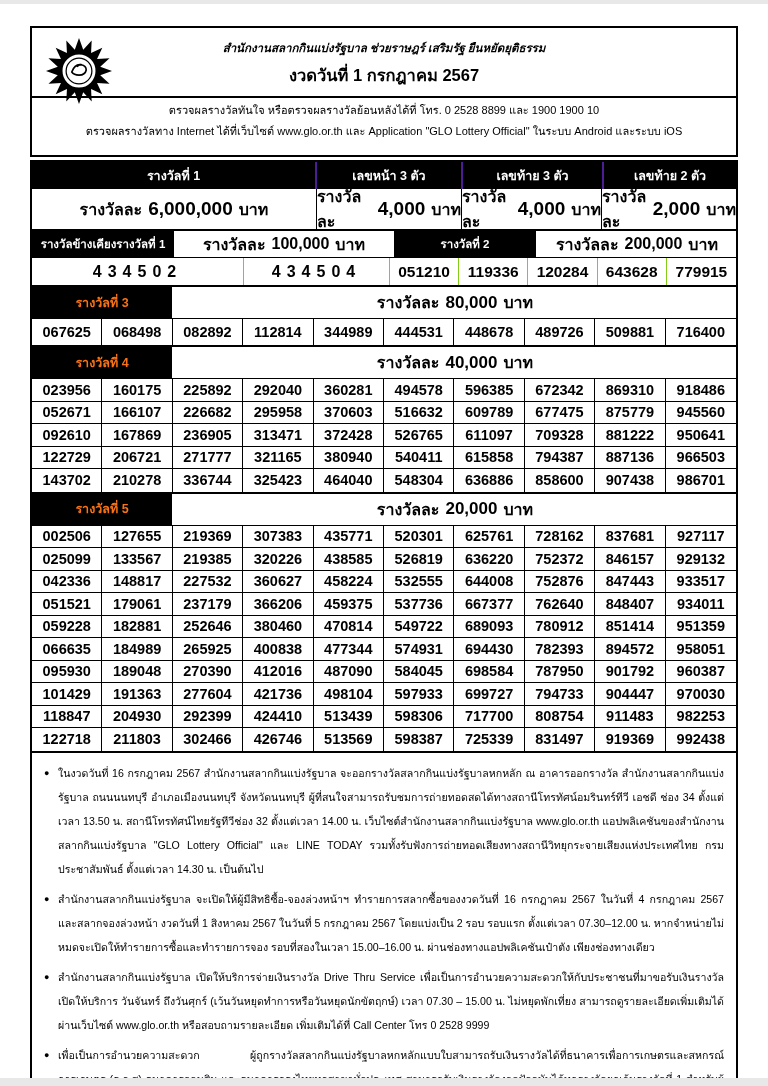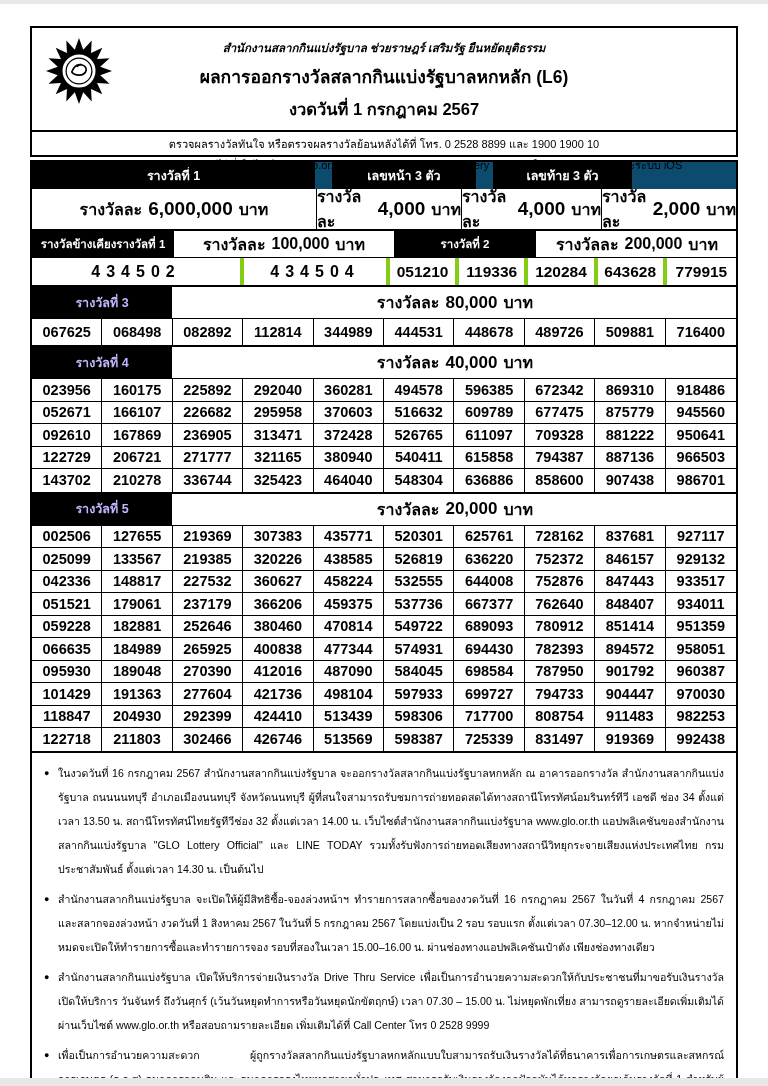--- a/index.html
+++ b/index.html
@@ -17,22 +17,22 @@
   .draw-date { font-size:16.5px; font-weight:bold; margin-top:5px; }
   .header-divider { border-top:2px solid #000; margin-top:8px; }
   .check-line { font-size:11px; margin-top:3px; }
   .check-line:first-of-type { margin-top:5px; }
 
   
   .results-box { border:2px solid #000; margin-top:3px; }
   .section { border-top:2px solid #000; }
   .section:first-child { border-top:none; }
 
-  .hdr-row { display:grid; grid-template-columns:283px 144px 139px 1fr; column-gap:17px;
-             background:#0c4a6e; }
+  .hdr-row { display:grid; grid-template-columns:283px 144px 139px 1fr; column-gap:2px;
+             background:#4c1d95; }
   .hdr-cell { background:#000; color:#fff; font-weight:bold; font-size:12.5px;
               display:flex; align-items:center; justify-content:center; height:27px; }
 
   .amt-row { display:grid; grid-template-columns:285px 145px 140px 1fr; }
   .amt-cell { display:flex; align-items:center; justify-content:center; gap:6px;
               height:40px; border-right:1.5px solid #000; }
   .amt-cell:last-child { border-right:none; }
   .amt-prefix, .amt-unit { font-size:16px; font-weight:bold; }
   .amt-value { font-size:19px; font-weight:bold; }
 
@@ -44,26 +44,26 @@
   .p1-numrow > div:nth-child(1) { border-right:1.5px solid #000; font-size:30px; letter-spacing:2px; }
   .p1-numrow > div:last-child { border-right:none; font-size:30px; }
   .num-3d { font-size:27px; }
 
   .nb-hdr { display:grid; grid-template-columns:142px 216px 142px 1fr; column-gap:2px; background:#fff; }
   .nb-hdr .hdr-cell { height:26px; font-size:11.5px; }
   .nb-hdr .amt-cell { height:26px; border-right:none; }
   .nb-hdr .amt-value { font-size:16px; }
   .nb-numrow { display:grid; grid-template-columns:212px 146px repeat(5,1fr); border-top:1px solid #000; }
   .nb-numrow > div { display:flex; align-items:center; justify-content:center; height:27px;
-                     border-right:4px solid #84cc16; font-weight:bold; font-size:15.5px; }
+                     border-right:1px solid #84cc16; font-weight:bold; font-size:15.5px; }
   .nb-numrow > div:last-child { border-right:none; }
   .nb-num { letter-spacing:6px; font-size:16px !important; }
 
   .plabel-row { display:flex; background:#fff; }
-  .plabel-cell { width:142px; background:#000; color:#c4b5fd; font-weight:bold; font-size:12.5px;
+  .plabel-cell { width:142px; background:#000; color:#f97316; font-weight:bold; font-size:12.5px;
                  display:flex; align-items:center; justify-content:center; height:31px;
                  border-right:2px solid #fff; }
   .plabel-amt { flex:1; display:flex; align-items:center; justify-content:center; gap:6px; height:31px; }
   .plabel-amt .amt-value { font-size:17px; }
 
   .ngrid { display:grid; grid-template-columns:repeat(10,1fr); border-top:1px solid #000; }
   .ncell { display:flex; align-items:center; justify-content:center; height:22.5px;
            border-right:1px solid #000; border-bottom:1px solid #000;
            font-weight:bold; font-size:14.5px; }
   .ncell:nth-child(10n) { border-right:none; }
@@ -91,34 +91,34 @@
 
     <div class="header-box">
       <svg class="seal" viewBox="0 0 64 64">
         <polygon fill="#000" points="64,32 52.6,36.1 61.6,44.3 49.5,43.7 54.6,54.6 43.7,49.5 44.3,61.6 36.1,52.6 32,64 27.9,52.6 19.7,61.6 20.3,49.5 9.4,54.6 14.5,43.7 2.4,44.3 11.4,36.1 0,32 11.4,27.9 2.4,19.7 14.5,20.3 9.4,9.4 20.3,14.5 19.7,2.4 27.9,11.4 32,0 36.1,11.4 44.3,2.4 43.7,14.5 54.6,9.4 49.5,20.3 61.6,19.7 52.6,27.9"></polygon>
         <circle cx="32" cy="32" r="17" fill="#fff"></circle>
         <circle cx="32" cy="32" r="17" fill="none" stroke="#000" stroke-width="2"></circle>
         <circle cx="32" cy="32" r="12.5" fill="none" stroke="#000" stroke-width="1.2"></circle>
         <path d="M25,33 q3,-8 9,-7 q5,1 5,5 q-1,5 -7,5 q-5,0 -7,-3 z M30,28 q2,-3 5,-2" fill="none" stroke="#000" stroke-width="1.6"></path>
       </svg>
       <div class="motto">สำนักงานสลากกินแบ่งรัฐบาล  ช่วยราษฎร์  เสริมรัฐ  ยืนหยัดยุติธรรม</div>
-      <div class="doc-title">ผลการออกรางวัลสลากกินแบ่งรัฐบาลหกหลัก (L6)</div>
       <div class="draw-date">งวดวันที่ 1 กรกฎาคม 2567</div>
       <div class="header-divider"></div>
       <div class="check-line">ตรวจผลรางวัลทันใจ  หรือตรวจผลรางวัลย้อนหลังได้ที่  โทร. 0 2528 8899 และ 1900 1900 10</div>
       <div class="check-line">ตรวจผลรางวัลทาง Internet ได้ที่เว็บไซต์  www.glo.or.th และ Application "GLO Lottery Official" ในระบบ Android และระบบ iOS</div>
     </div>
 
     <div class="results-box">
 
       <div class="section">
         <div class="hdr-row">
           <div class="hdr-cell">รางวัลที่ 1</div>
           <div class="hdr-cell">เลขหน้า 3 ตัว</div>
           <div class="hdr-cell">เลขท้าย 3 ตัว</div>
+          <div class="hdr-cell">เลขท้าย 2 ตัว</div>
         </div>
         <div class="amt-row">
           <div class="amt-cell">
             <span class="amt-prefix">รางวัลละ</span>
             <span class="amt-value">6,000,000</span>
             <span class="amt-unit">บาท</span>
           </div>
           <div class="amt-cell">
             <span class="amt-prefix">รางวัลละ</span>
             <span class="amt-value">4,000</span>

